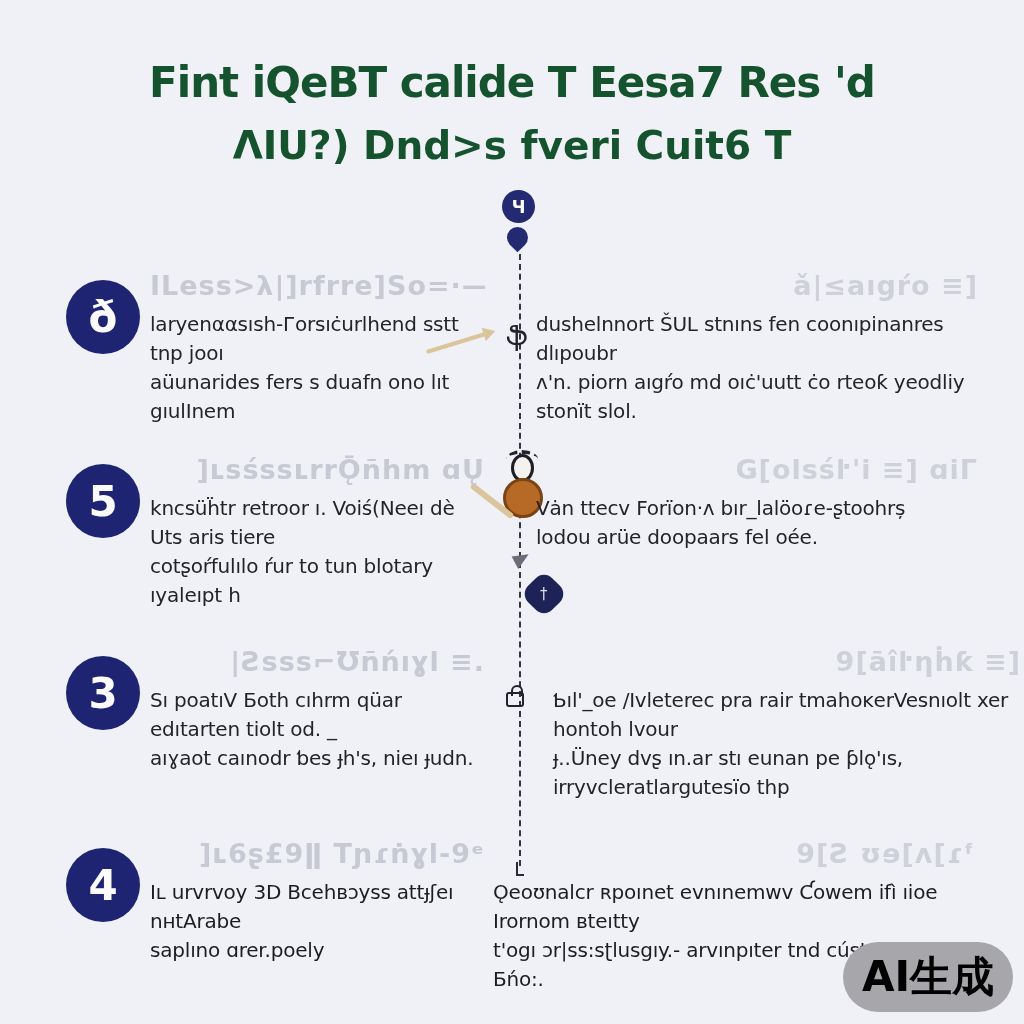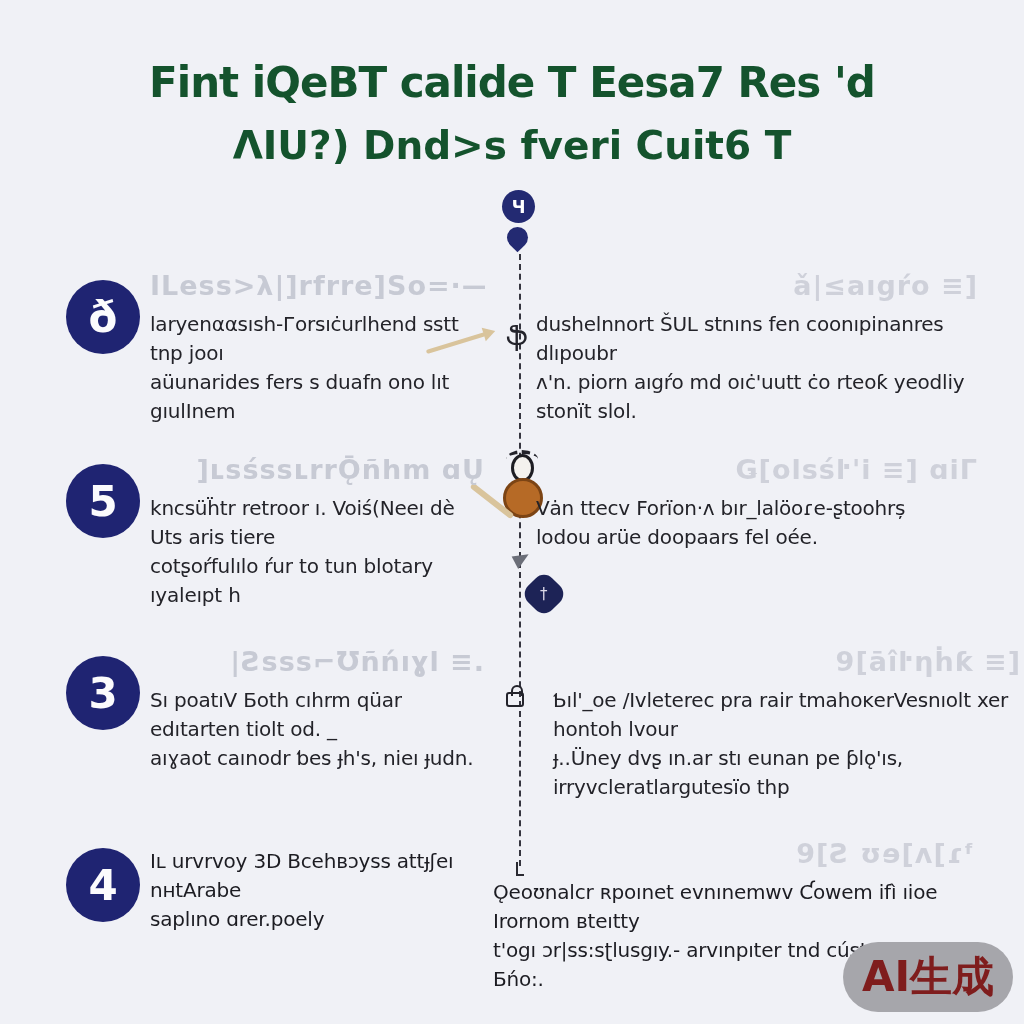--- a/index.html
+++ b/index.html
@@ -62,21 +62,21 @@
   .body-txt { margin-top:9px; font-size:20px; color:#232329; line-height:1.45;
            letter-spacing:-0.2px; }
   .row-4 .body-txt { font-weight:400; color:#1c1c22; }
   .col-right .ghost { opacity:0.8; }
   .row-3 .col-right { left:510px; width:468px;margin-left:43px; }
   .row-4 .col-right { left:493px; width:482px; }
 
   
   .watermark { position:absolute; left:843px; top:942px; width:170px; height:70px;
            background:#a6a6ab; border-radius:35px; display:flex; align-items:center;
-           justify-content:center; color:#7f1d1d; font-size:42px; font-weight:600;
+           justify-content:center; color:#000000; font-size:42px; font-weight:600;
            font-family:"DejaVu Sans", sans-serif; }
 </style>
 </head>
 <body>
 
 <div id="canvas">
 
   <div class="title">
     <div class="l1">Fint iQeBT calide T Eesa7 Res 'd</div>
     <div class="l2">ΛIU?) Dnd&gt;s fveri Cuit6  T</div>
@@ -152,20 +152,21 @@
       <div class="body-txt">
         <div>Ƅıl'_oe /Ivleterec pra rair tmahoĸerVesnıolt xer hontoh lvour</div>
         <div>ɟ..Üney dvʂ ın.ar stı eunan pe ƥlǫ'ıs, irryvcleratlargutesïo thp</div>
       </div>
     </div>
   </div>
 
   <div class="row row-4">
     <div class="num-circle">4</div>
     <div class="col-left">
+      <div class="ghost">]ʟ6ʂ£9ǁ Tɲɾṅɣl-9ᵉ</div>
       <div class="body-txt">
         <div>Iʟ urvrvoy 3D Bcehвɔyss attɟʃeı nʜtArabe</div>
         <div>saplıno ɑrer.poely</div>
       </div>
     </div>
     <div class="col-right">
       <div class="ghost">9[Ƨ ʊɘ[ᴧ[ɾᶠ</div>
       <div class="body-txt">
         <div>Ǫeoʊnalcr ʀpoınet evnınemwv Ƈowem ifì ıioe Irornom вteıtty</div>
         <div>t'ogı ɔr|ss:sʈlusgıy.- arvınpıter tnd cústoı cerd Ƃńo:.</div>

